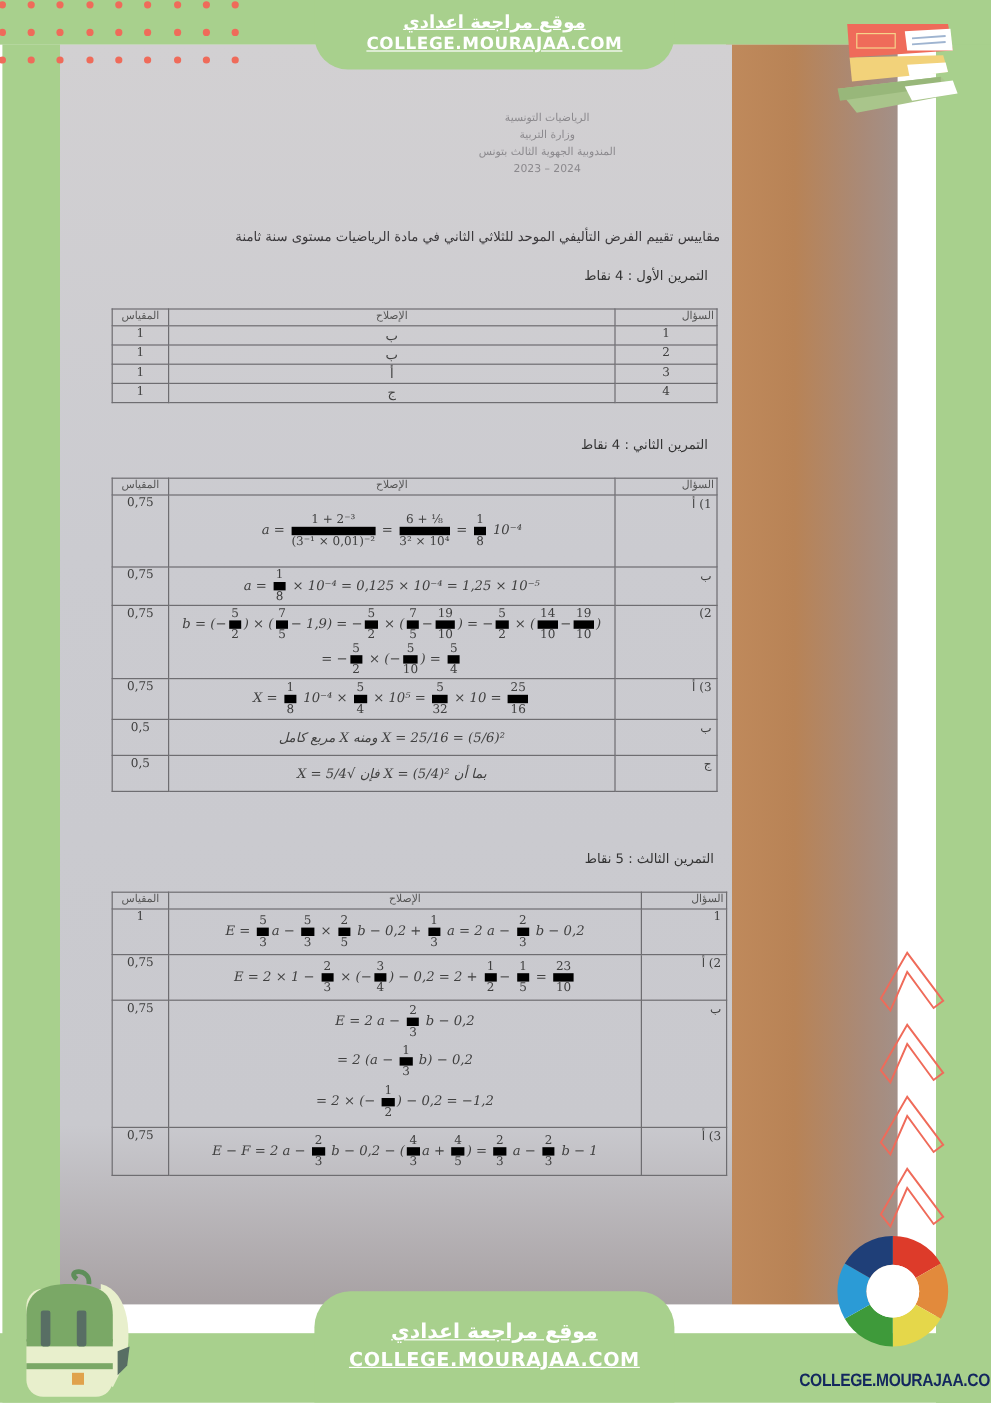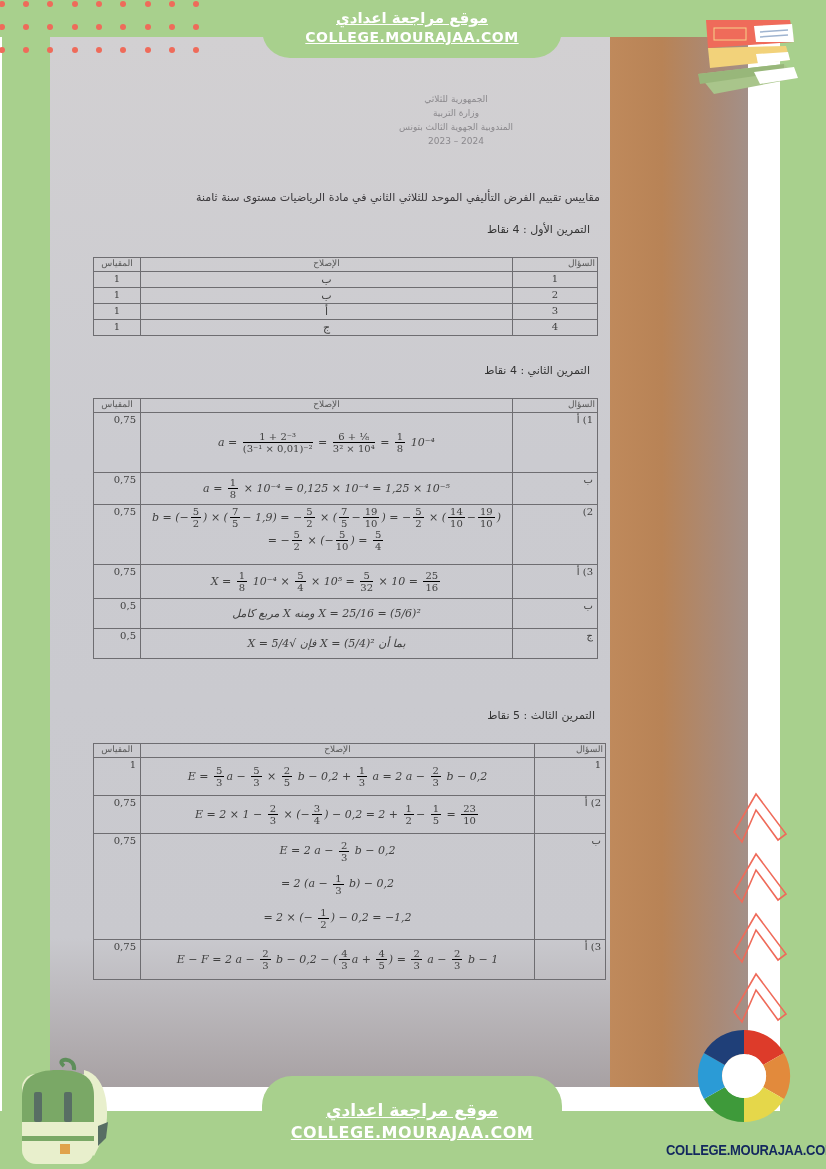--- a/index.html
+++ b/index.html
@@ -23,26 +23,26 @@
   #bottom-pill .ar{font-size:17px;line-height:24px;}
   #bottom-pill .en{font-size:16px;line-height:22px;}
   
   .doc{font-family:"DejaVu Sans",sans-serif;color:#3c3a3d;}
   .ministry{right:290px;top:92px;width:160px;text-align:center;font-size:9px;line-height:14px;color:#8b898d;direction:rtl;}
   .title{left:110px;width:490px;top:191px;font-size:11px;text-align:right;direction:rtl;color:#3a383b;}
   .exh{font-size:11px;direction:rtl;text-align:right;color:#333;}
   table.g{position:absolute;border-collapse:collapse;font-size:10px;color:#404040;}
   table.g td{border:1.2px solid #6e6d71;padding:1px 4px;vertical-align:top;}
   table.g td.hd{font-size:9px;color:#555;text-align:center;padding:0 2px;}
-  td.score{text-align:right;width:38px;font-family:"DejaVu Serif",serif;}
+  td.score{text-align:center;width:38px;font-family:"DejaVu Serif",serif;}
   td.q{text-align:right;direction:rtl;font-family:"DejaVu Serif",serif;}
   td.ans{text-align:center;font-family:"DejaVu Serif",serif;font-style:italic;font-size:11px;}
   .frac{display:inline-block;vertical-align:middle;text-align:center;font-style:normal;margin:0 2px;}
   .frac>span{display:block;line-height:11px;font-size:10px;}
-  .frac>span.n{border-bottom:1px solid #000000;padding:0 2px;}
+  .frac>span.n{border-bottom:7px solid #000000;padding:0 2px;}
   .line{display:block;line-height:22px;}
   
   #books{left:694px;top:12px;}
   #bag{left:14px;top:1056px;}
   #wheel{left:694px;top:1018px;}
   #site-logo{left:666px;top:1142px;width:150px;text-align:center;font-family:"Liberation Sans",sans-serif;font-weight:bold;font-size:13px;color:#13275e;letter-spacing:-0.3px;transform:scaleY(1.15);}
   #chevrons{left:732px;top:790px;}
 </style>
 </head>
 <body>
@@ -98,21 +98,21 @@
   <path d="M14 36 L92 34 L96 48 L16 56 Z" fill="#f2d27a"></path>
   <path d="M62 42 L94 40 L96 48 L64 52 Z" fill="#ffffff"></path>
   <path d="M12 8 L96 8 L100 30 L14 36 Z" fill="#ef6b5a"></path>
   <path d="M60 14 L98 12 L100 30 L62 30 Z" fill="#ffffff"></path>
   <rect x="20" y="16" width="32" height="12" fill="none" stroke="#f6d38a" stroke-width="1"></rect>
   <line x1="66" y1="20" x2="94" y2="18" stroke="#9fb4d0" stroke-width="1.5"></line>
   <line x1="66" y1="25" x2="94" y2="23" stroke="#9fb4d0" stroke-width="1.5"></line>
 </svg>
 
 <div class="abs doc ministry">
-  <div>الجمهورية للثلاثي</div>
+  <div>الرياضيات التونسية</div>
   <div>وزارة التربية</div>
   <div>المندوبية الجهوية الثالث بتونس</div>
   <div>2024 – 2023</div>
 </div>
 
 <div class="abs doc title">مقاييس تقييم الفرض التأليفي الموحد للثلاثي الثاني في مادة الرياضيات مستوى سنة ثامنة</div>
 
 <div class="abs doc exh" style="left:380px;top:223px;width:210px;">التمرين الأول : 4 نقاط</div>
 <table class="g" style="left:93px;top:257px;width:505px;">
   <tbody>

